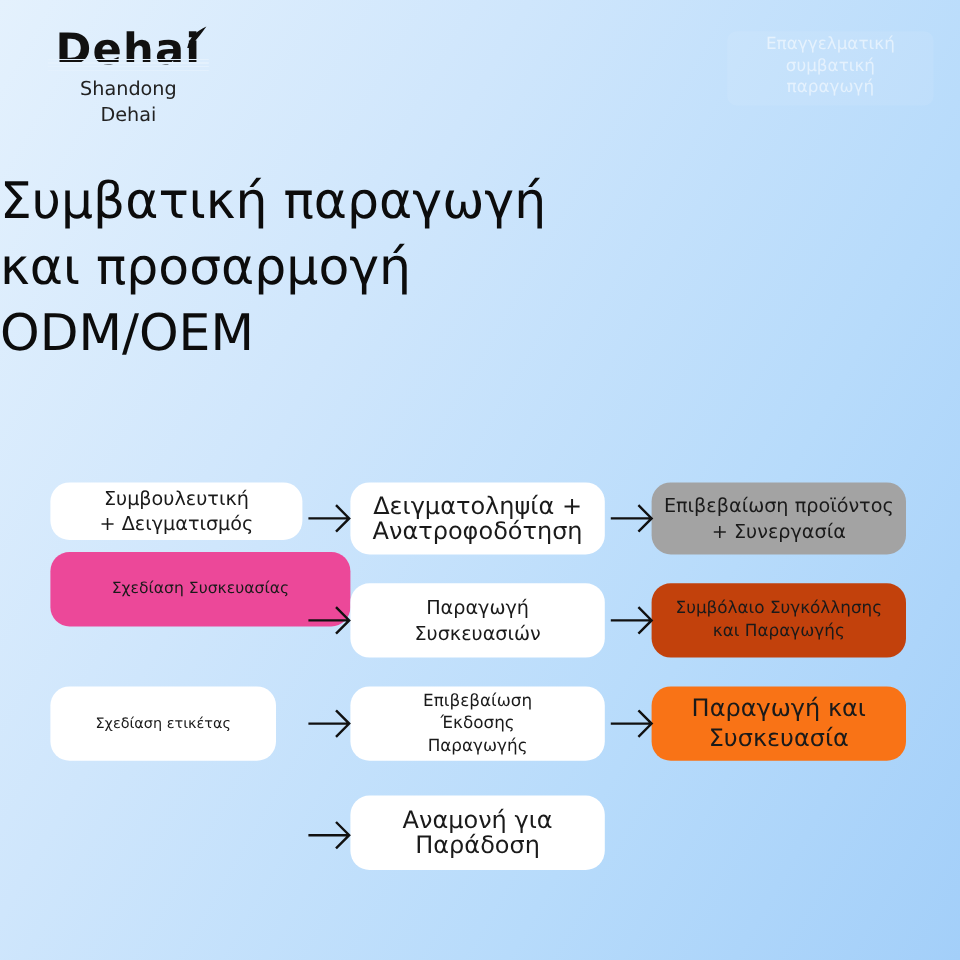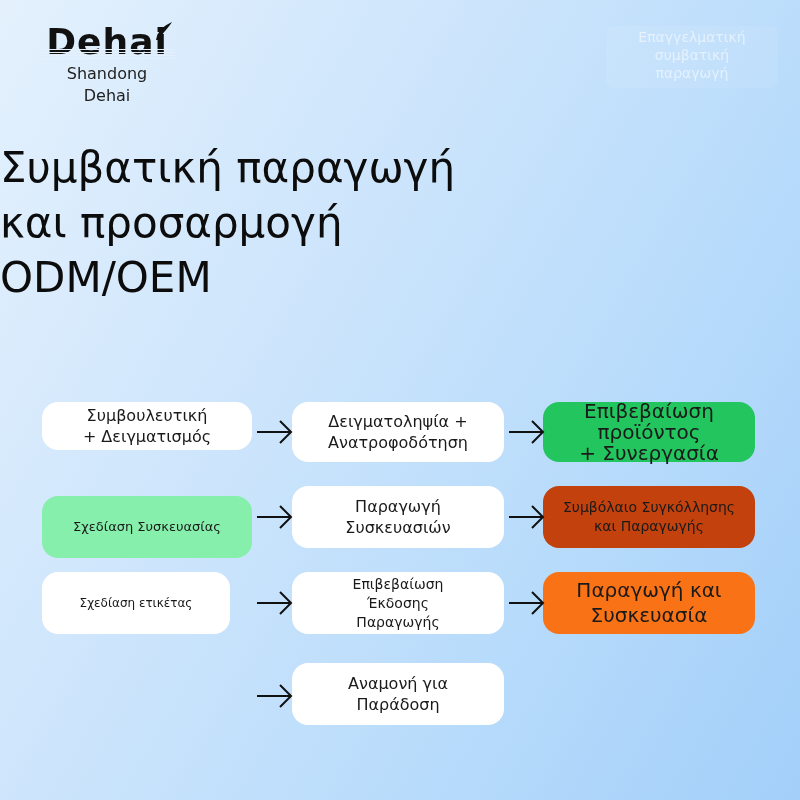--- a/index.html
+++ b/index.html
@@ -67,33 +67,33 @@
   <div>ODM/OEM</div>
 </div>
 
 <div id="flow">
     <div class="box" style="left: 42px; top: 402px; width: 210px; height: 48px; font-size: 16px; line-height: 21px; background: rgb(255, 255, 255);">
       <div>
         <span>Συμβουλευτική</span>
         <span>+ Δειγματισμός</span>
       </div>
     </div>
-    <div class="box" style="left: 292px; top: 402px; width: 212px; height: 60px; font-size: 16px; line-height: 21px; background: rgb(255, 255, 255); text-align: center;">
+    <div class="box" style="left: 292px; top: 402px; width: 212px; height: 60px; font-size: 20px; line-height: 21px; background: rgb(255, 255, 255); text-align: center;">
       <div>
         <span>Δειγματοληψία +</span>
         <span>Ανατροφοδότηση</span>
       </div>
     </div>
-    <div class="box" style="left: 543px; top: 402px; width: 212px; height: 60px; font-size: 20px; line-height: 21px; background: #22c55e;">
+    <div class="box" style="left: 543px; top: 402px; width: 212px; height: 60px; font-size: 16px; line-height: 21px; background: #a3a3a3;">
       <div>
         <span>Επιβεβαίωση προϊόντος</span>
         <span>+ Συνεργασία</span>
       </div>
     </div>
-    <div class="box" style="left: 42px; top: 496px; width: 210px; height: 62px; font-size: 13px; line-height: 18px; background: #86efac;">
+    <div class="box" style="left: 42px; top: 460px; width: 250px; height: 62px; font-size: 13px; line-height: 18px; background: #ec4899;">
       <div>
         <span>Σχεδίαση Συσκευασίας</span>
       </div>
     </div>
     <div class="box" style="left: 292px; top: 486px; width: 212px; height: 62px; font-size: 16px; line-height: 21px; background: rgb(255, 255, 255);">
       <div>
         <span>Παραγωγή</span>
         <span>Συσκευασιών</span>
       </div>
     </div>
@@ -114,21 +114,21 @@
         <span>Έκδοσης</span>
         <span>Παραγωγής</span>
       </div>
     </div>
     <div class="box" style="left: 543px; top: 572px; width: 212px; height: 62px; font-size: 20px; line-height: 25px; background: #f97316;">
       <div>
         <span>Παραγωγή και</span>
         <span>Συσκευασία</span>
       </div>
     </div>
-    <div class="box" style="left: 292px; top: 663px; width: 212px; height: 62px; font-size: 16px; line-height: 21px; background: rgb(255, 255, 255);">
+    <div class="box" style="left: 292px; top: 663px; width: 212px; height: 62px; font-size: 20px; line-height: 21px; background: rgb(255, 255, 255);">
       <div>
         <span>Αναμονή για</span>
         <span>Παράδοση</span>
       </div>
     </div>
     <svg class="arrow" viewBox="0 0 38 24" style="left: 256px; top: 420px;">
       <path d="M1 12 H35 M24 1 L35 12 L24 23" stroke="#111111" stroke-width="2" fill="none"></path>
     </svg>
     <svg class="arrow" viewBox="0 0 38 24" style="left: 508px; top: 420px;">
       <path d="M1 12 H35 M24 1 L35 12 L24 23" stroke="#111111" stroke-width="2" fill="none"></path>

